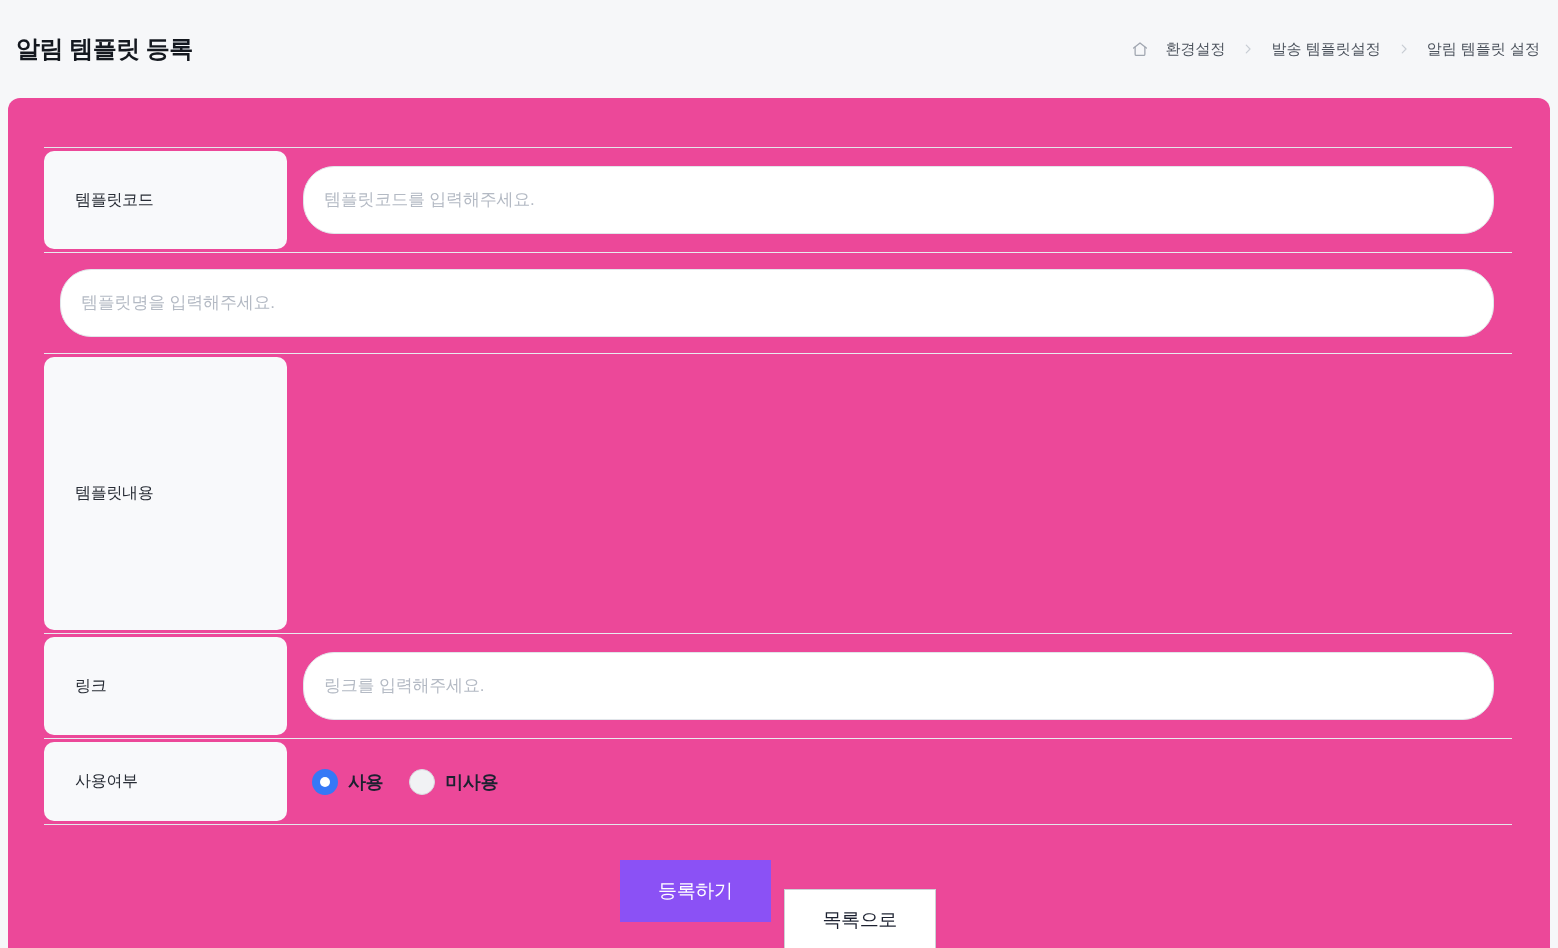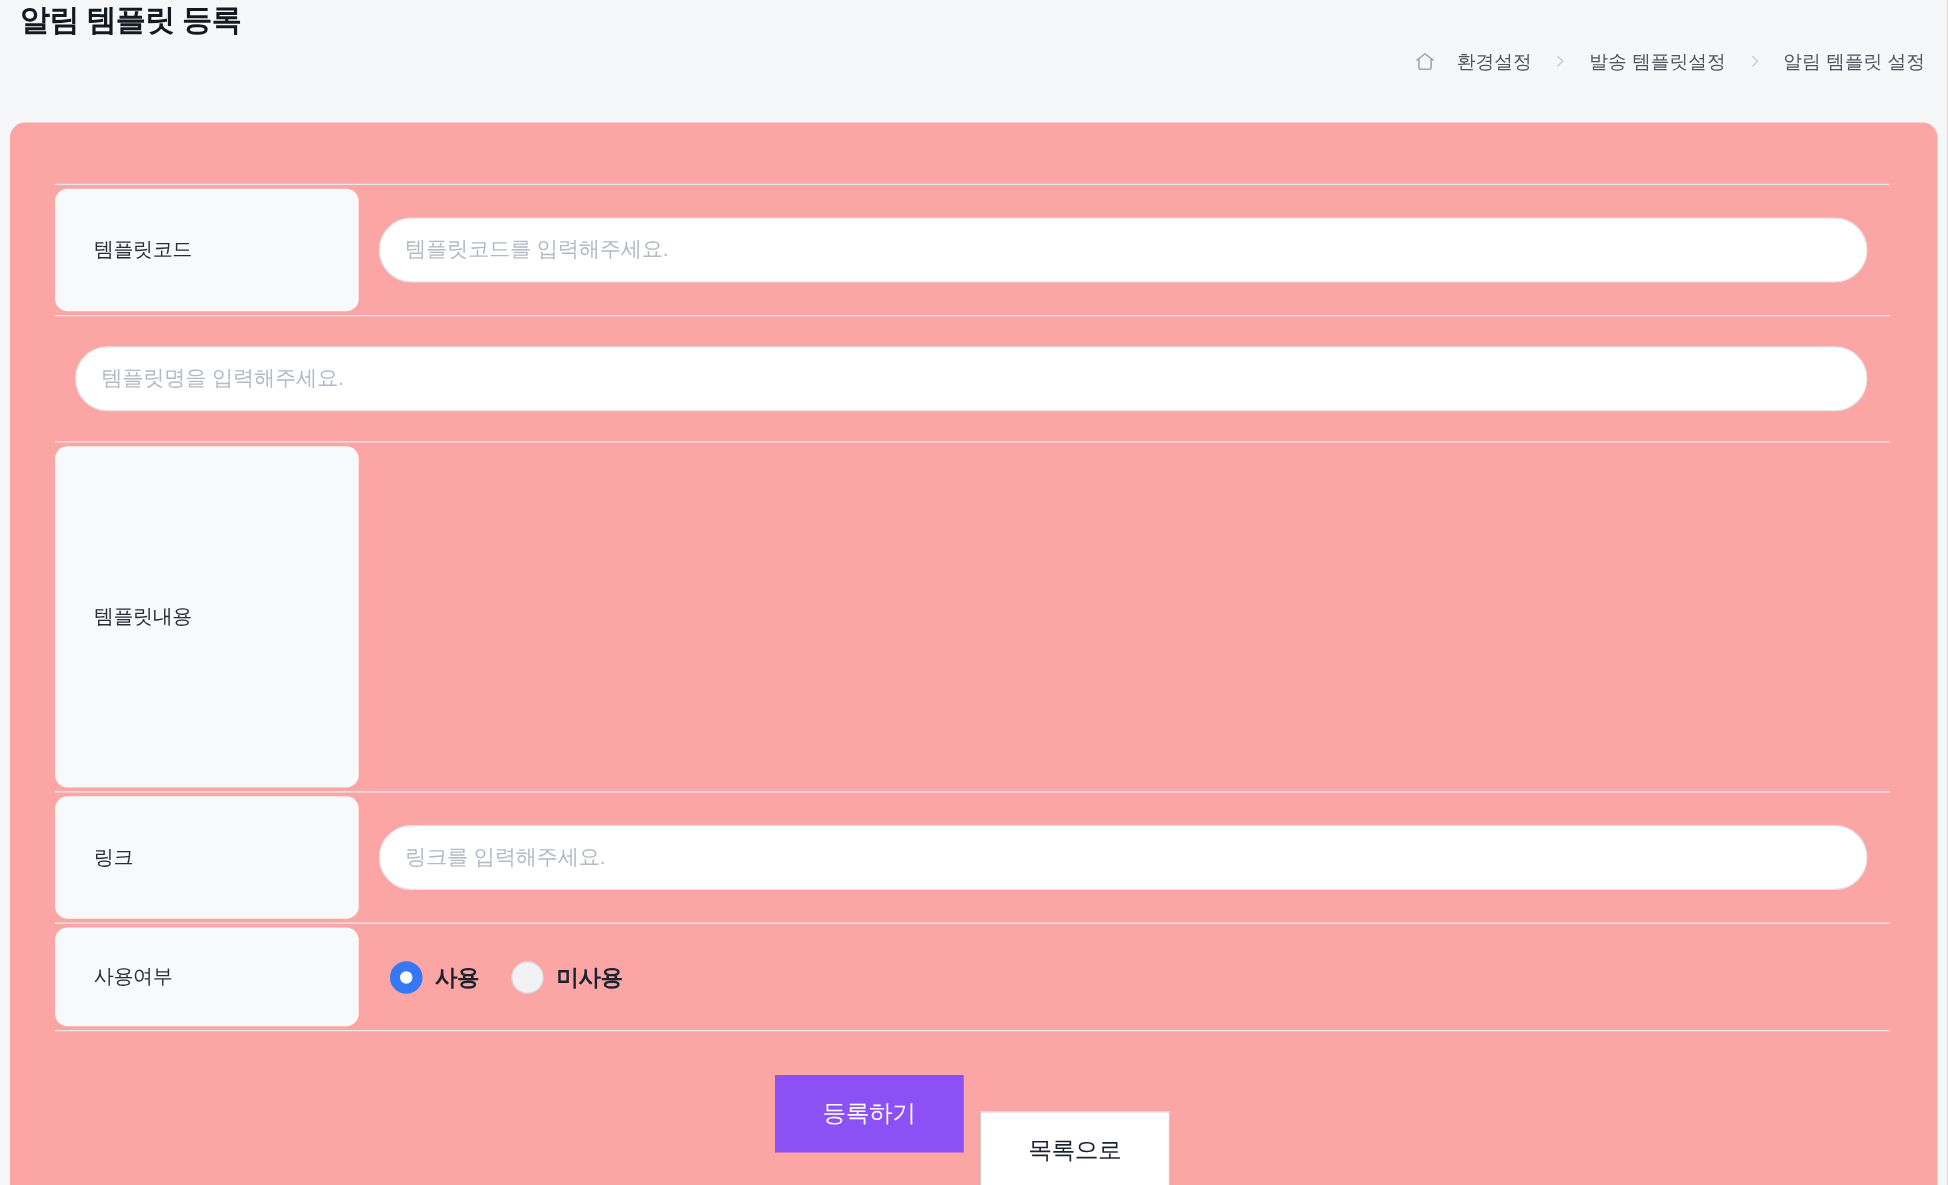--- a/index.html
+++ b/index.html
@@ -7,20 +7,21 @@
   body {
     font-family: "Liberation Sans", "DejaVu Sans", sans-serif;
     background: #f6f7f9;
     color: #1c2130;
   }
 
   
   .header {
     height: 98px;
     display: flex;
+    align-items: center;
     justify-content: space-between;
     padding: 0 18px 0 16px;
   }
   .page-title {
     font-size: 24px;
     font-weight: 700;
     color: #14181f;
     letter-spacing: -0.5px;
   }
   .breadcrumb {
@@ -30,21 +31,21 @@
     font-size: 15px;
     color: #4d545e;
   }
   .breadcrumb .home-ic { display: flex; align-items: center; }
   .breadcrumb .sep { display: flex; align-items: center; }
   .crumb { cursor: default; }
 
   
   .card {
     margin: 0 8px;
-    background: #fca5a5;
+    background: #ec4899;
     border-radius: 12px 12px 0 0;
     height: 850px;
     padding: 49px 38px 16px 36px;
   }
 
   
   .form-table {
     border-top: 1px solid #e4e7eb;
     border-bottom: 1px solid #e4e7eb;
   }
@@ -83,21 +84,21 @@
 
   input.text-field, textarea.area-field {
     font-family: "Liberation Sans", "DejaVu Sans", sans-serif;
     border: 1px solid #e1e5ea;
     border-radius: 10px;
     font-size: 17px;
     color: #333a45;
     background: #ffffff;
     outline: none;
   }
-  input.text-field { height: 52px; padding: 0 20px; width: 100%; border-radius: 31px; }
+  input.text-field { height: 68px; padding: 0 20px; width: 100%; border-radius: 31px; }
   input.text-field::placeholder, textarea.area-field::placeholder {
     color: #b4bac4;
     letter-spacing: -0.2px;
   }
   .w-code { width: 360px; }
 
   textarea.area-field {
     width: 100%;
     height: 242px;
     padding: 20px;

